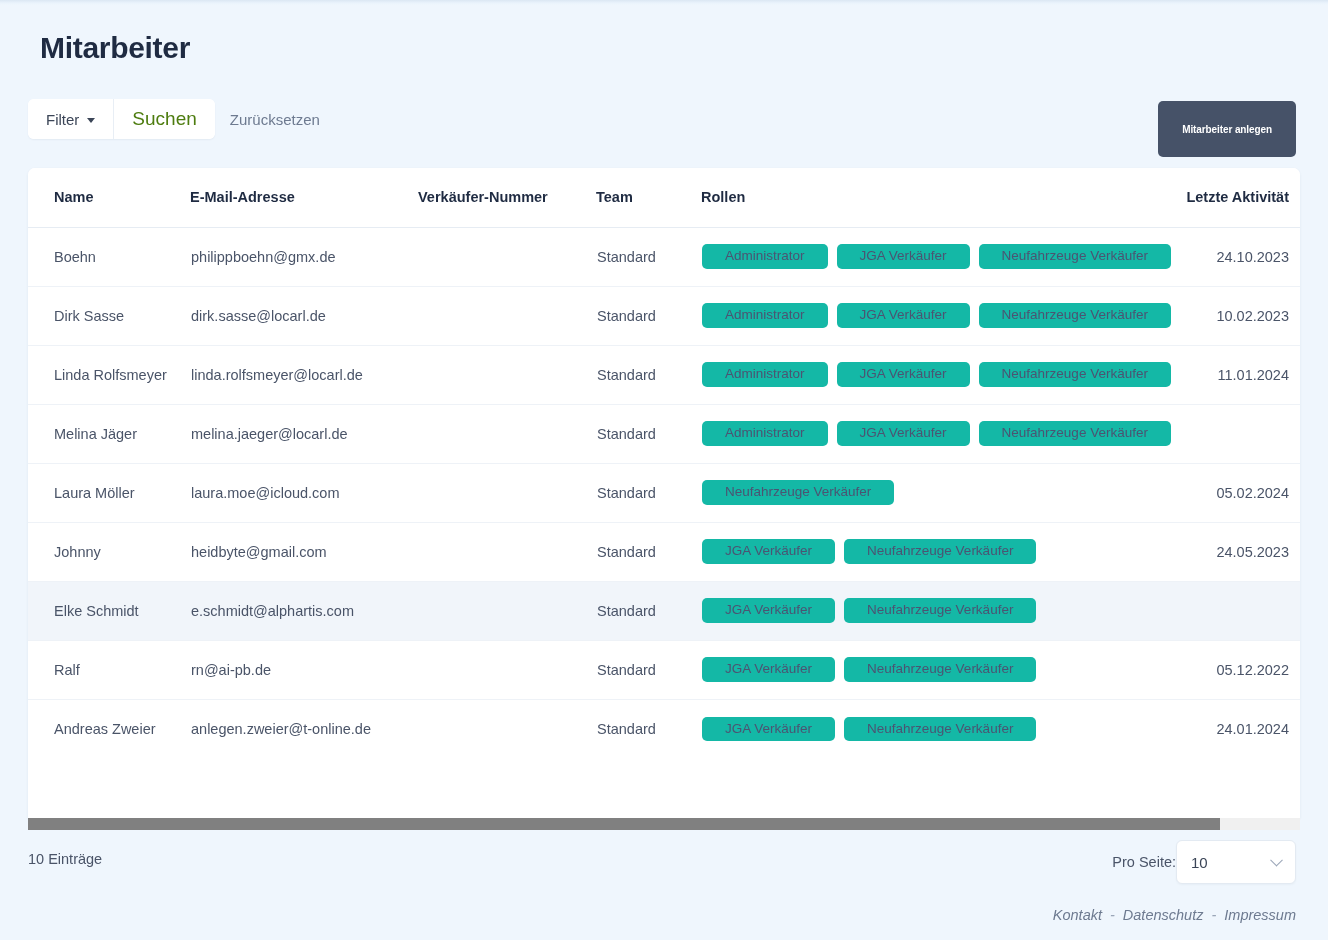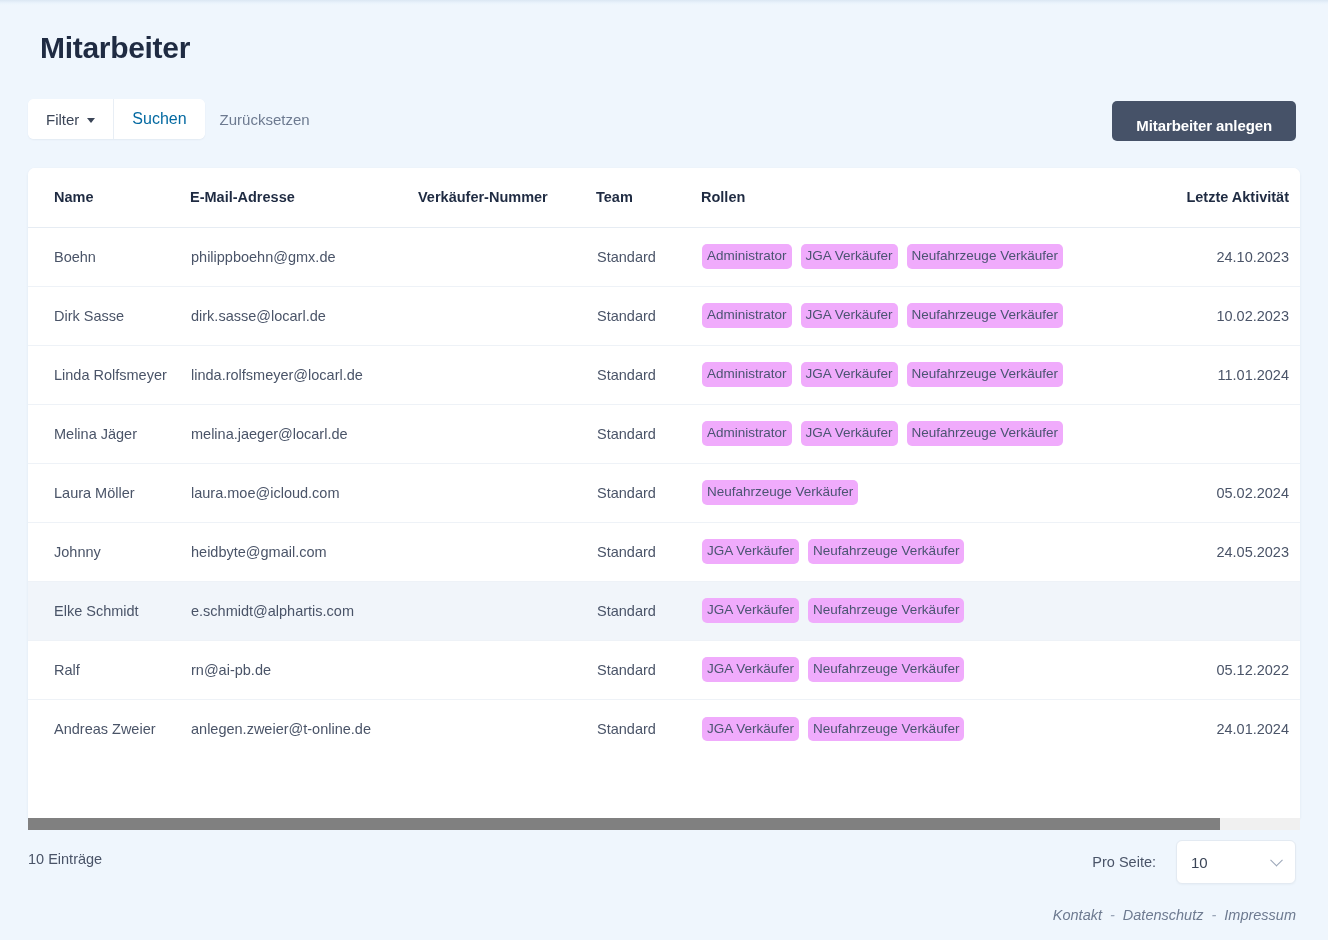--- a/index.html
+++ b/index.html
@@ -57,34 +57,34 @@
   }
   .search-input {
     width: 168px; border: none; outline: none;
     font-size: 15px; font-family: "Liberation Sans", sans-serif;
     color: #3b4557; padding: 0 14px;
     background: #fff;
     border-right: 1px solid #e8eef5;
   }
   .search-input::placeholder { color: #a9b6cc; }
   .search-btn {
-    padding: 6px 18px; font-size: 16px; color: #0369a1;
+    padding: 6px 18px; font-size: 19px; color: #4d7c0f;
     background: #fff; border: none; cursor: pointer; white-space: nowrap;
   }
   .reset-link {
     display: flex; align-items: center;
     margin-left: 15px; font-size: 15px; color: #6d7a90;
     cursor: pointer; white-space: nowrap;
   }
   .primary-btn {
     position: absolute; right: 32px; top: 101px;
-    height: 40px; padding: 16px 24px;
+    height: 56px; padding: 16px 24px;
     background: #465268; color: #ffffff;
     border: none; border-radius: 5px;
-    font-size: 15px; font-weight: bold;
+    font-size: 10px; font-weight: bold;
     font-family: "Liberation Sans", sans-serif;
     cursor: pointer; white-space: nowrap;
     letter-spacing: -0.1px;
   }
 
   
   .card {
     position: absolute; left: 28px; top: 168px;
     width: 1272px; height: 650px;
     background: #ffffff;
@@ -115,24 +115,24 @@
   .c-name  { width: 162px; padding-left: 26px; }
   .c-mail  { width: 228px; }
   .c-num   { width: 178px; }
   .c-team  { width: 105px; }
   .c-roles { width: 466px; }
   .c-act   { width: 133px; text-align: right; padding-right: 11px; }
 
   .roles { display: flex; gap: 9px; align-items: center; }
   .badge {
     display: inline-block;
-    background: #f0abfc;
+    background: #14b8a6;
     color: #4b5472;
     font-size: 13.5px;
-    padding: 5px 5px 6px;
+    padding: 5px 23px 6px;
     border-radius: 5px;
     line-height: 1;
     white-space: nowrap;
   }
 
   
   .hscroll {
     position: absolute; left: 28px; top: 818px;
     width: 1272px; height: 12px;
     background: #f0f0f0;
@@ -143,21 +143,21 @@
     background: #808080;
   }
 
   
   .entries {
     position: absolute; left: 28px; top: 851px;
     font-size: 14.5px; color: #4a5468;
   }
   .perpage-wrap {
     position: absolute; right: 32px; top: 840px;
-    display: flex; align-items: center; gap: 20px;
+    display: flex; align-items: center; gap: 0;
   }
   .perpage-label { font-size: 14.5px; color: #4a5468; }
   .select-box {
     position: relative;
     width: 120px; height: 44px;
     background: #fff; border: 1px solid #e3eaf2;
     border-radius: 6px;
     display: flex; align-items: center;
     padding: 0 14px;
     font-size: 15px; color: #3b4557;

